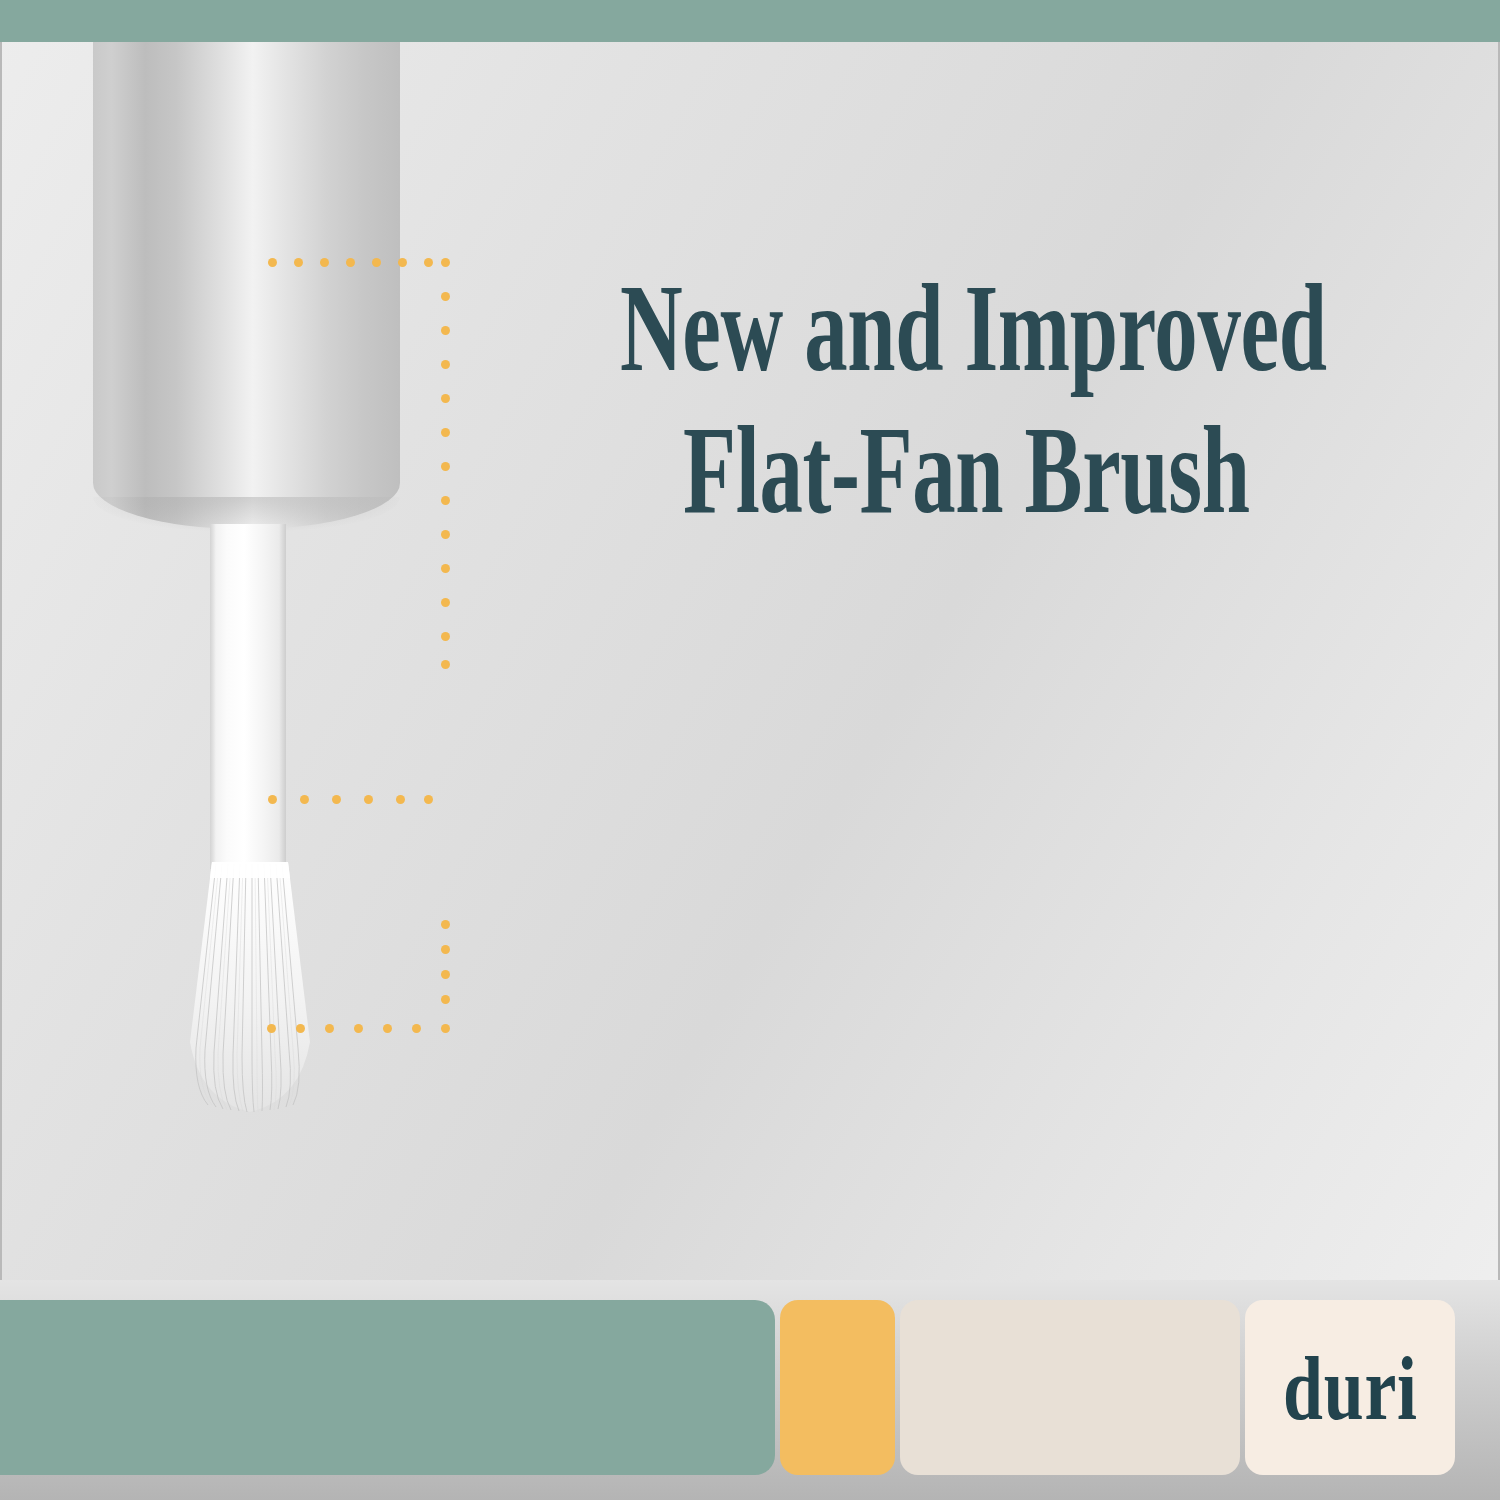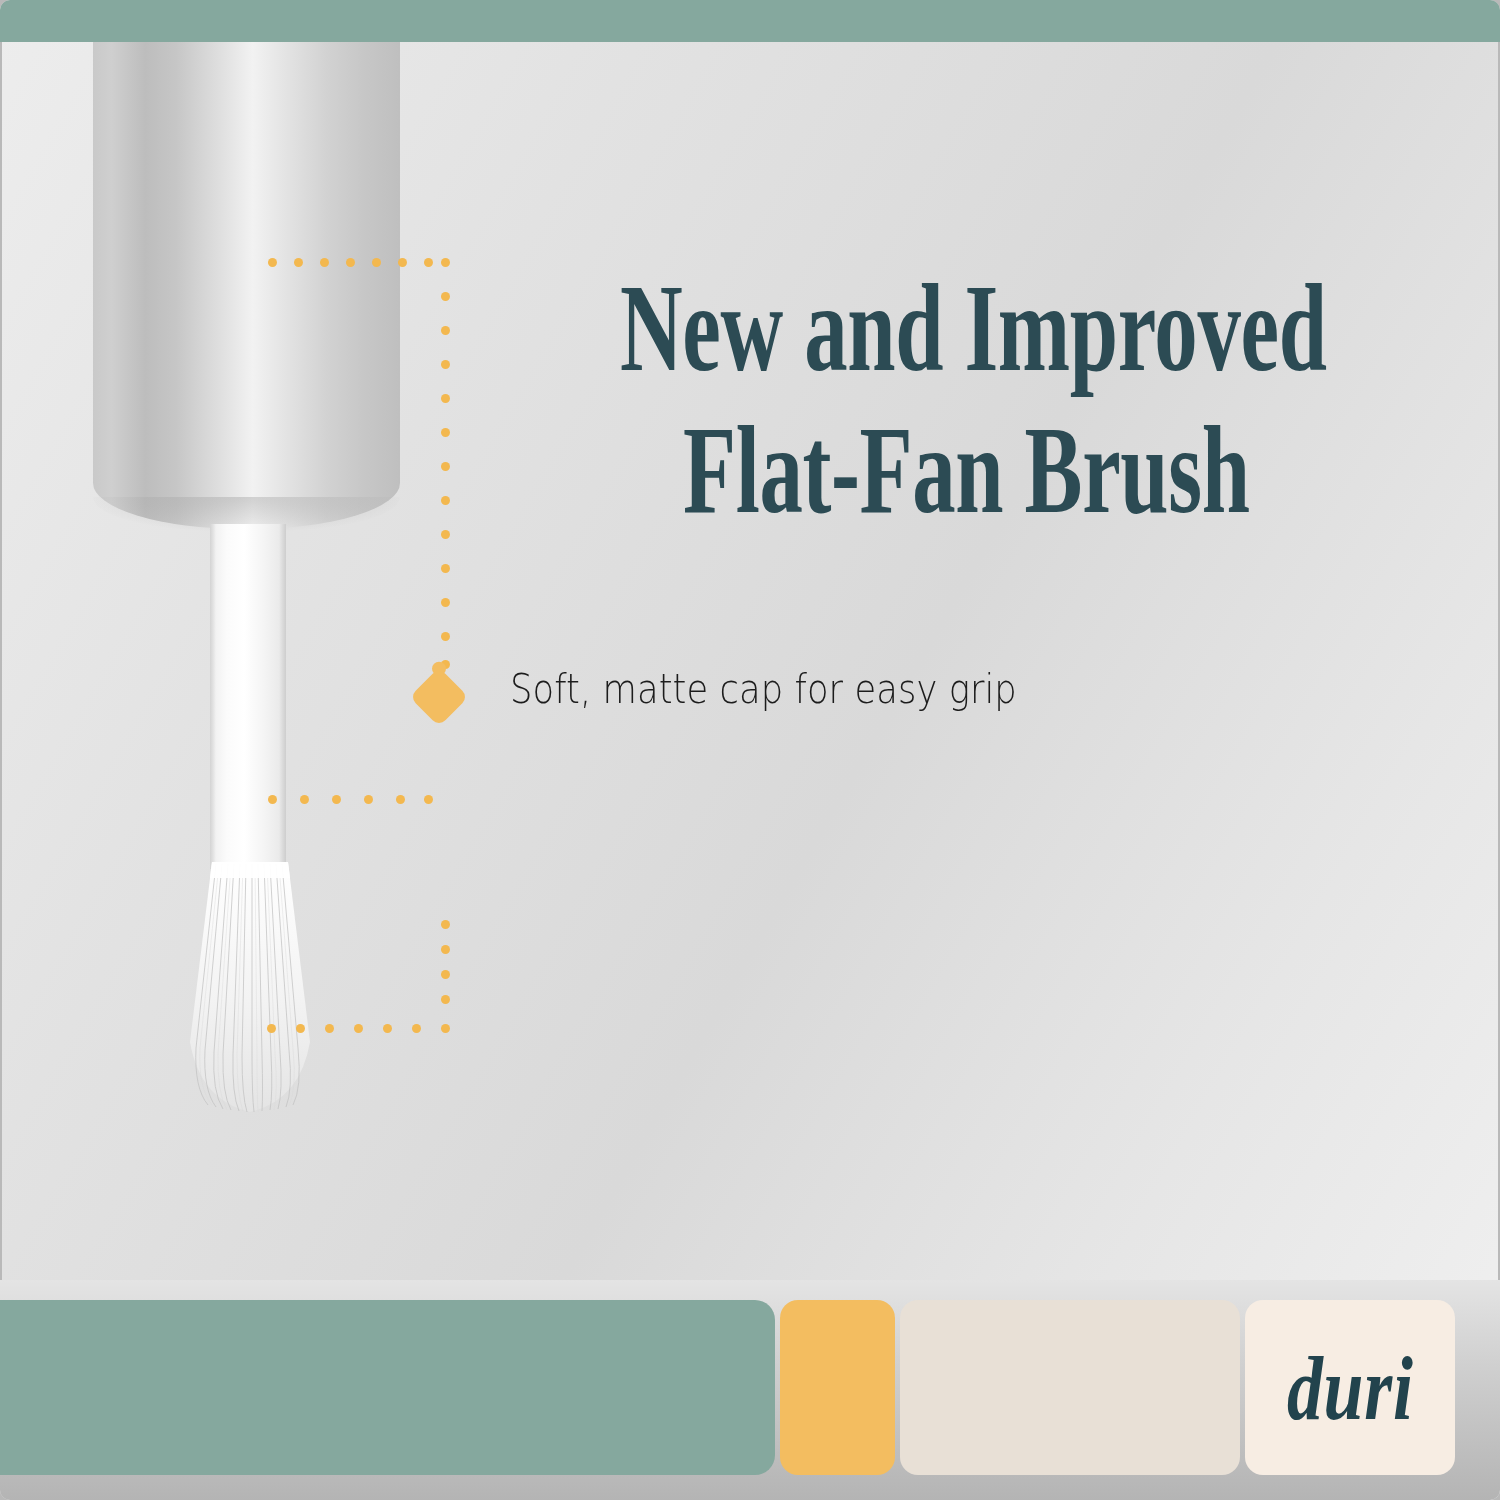--- a/index.html
+++ b/index.html
@@ -5,21 +5,20 @@
   html,body{margin:0;padding:0;}
   body{
     width:1500px;height:1500px;overflow:hidden;
     font-family:"Liberation Sans",sans-serif;
     background:#b9b9b9;
   }
   #stage{
     position:relative;width:1500px;height:1500px;
     background:linear-gradient(120deg,#ededed 0%,#e2e2e2 28%,#d9d9d9 55%,#e6e6e6 78%,#f1f1f1 100%);
     overflow:hidden;
-    border-radius:10px;
   }
 
   
   .top-bar{
     position:absolute;left:0;top:0;width:1500px;height:42px;
     background:#85a89e;
   }
 
   
   .edge{position:absolute;background:#b9b9b9;}
@@ -105,21 +104,20 @@
     letter-spacing:0.1px;
     transform:scaleX(0.86);
     transform-origin:left top;
     white-space:nowrap;
   }
 
   
   .footer{
     position:absolute;left:0;bottom:0;width:1500px;height:220px;
     background:linear-gradient(180deg,#e4e4e4 0%,#cfcfcf 40%,#b4b4b4 100%);
-    font-style:italic;
   }
   .fblock{position:absolute;top:20px;height:175px;}
   .fb-sage{left:0;width:775px;background:#85a89e;border-radius:0 20px 20px 0;}
   .fb-amber{left:780px;width:115px;background:#f3bd60;border-radius:18px;}
   .fb-beige{left:900px;width:340px;background:#e8e0d6;border-radius:18px;}
   .fb-cream{left:1245px;width:210px;background:#f7ede3;border-radius:18px;
             display:flex;align-items:center;justify-content:center;}
   .brand{
     color:#22434d;
     font-family:"Liberation Serif",serif;
@@ -226,24 +224,20 @@
     <div class="dot" style="left:296px;top:1024px"></div>
     <div class="dot" style="left:267px;top:1024px"></div>
   </div>
 
   <div class="headline">
     <span class="l1">New and Improved</span>
     <span class="l2">Flat-Fan Brush</span>
   </div>
 
   <div class="bullets">
-    <div class="bullet-row">
-      <span class="diamond"></span>
-      <span class="bullet-text">Soft, matte cap for easy grip</span>
-    </div>
   </div>
 
   <div class="footer">
     <div class="fblock fb-sage"></div>
     <div class="fblock fb-amber"></div>
     <div class="fblock fb-beige"></div>
     <div class="fblock fb-cream">
       <span class="brand">duri</span>
     </div>
   </div>

